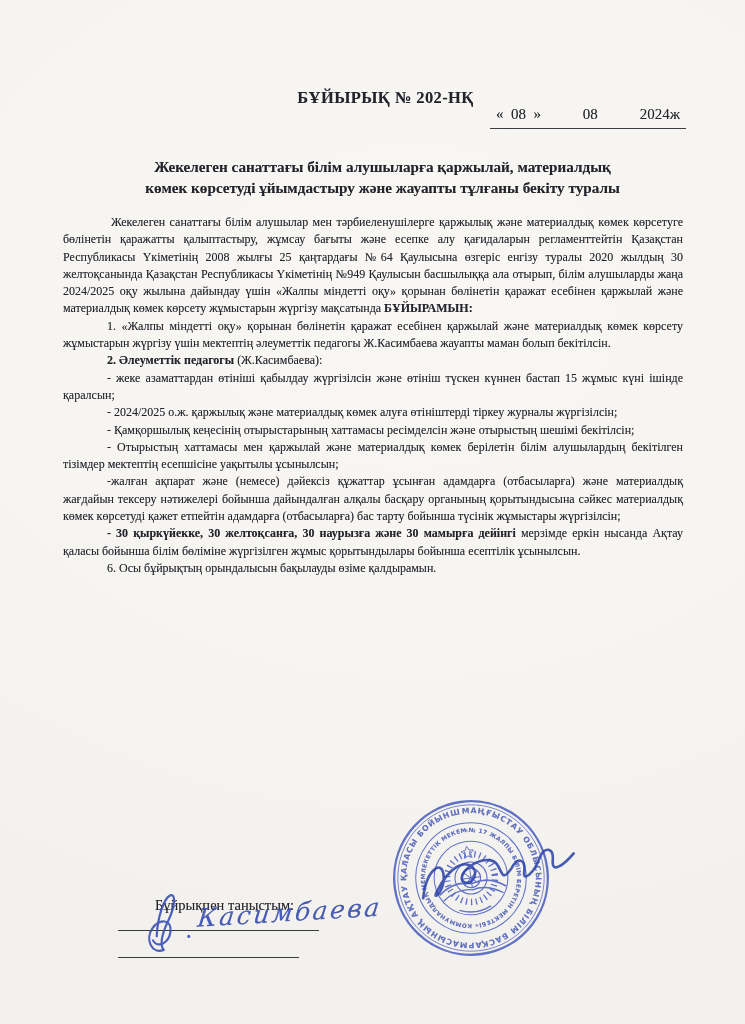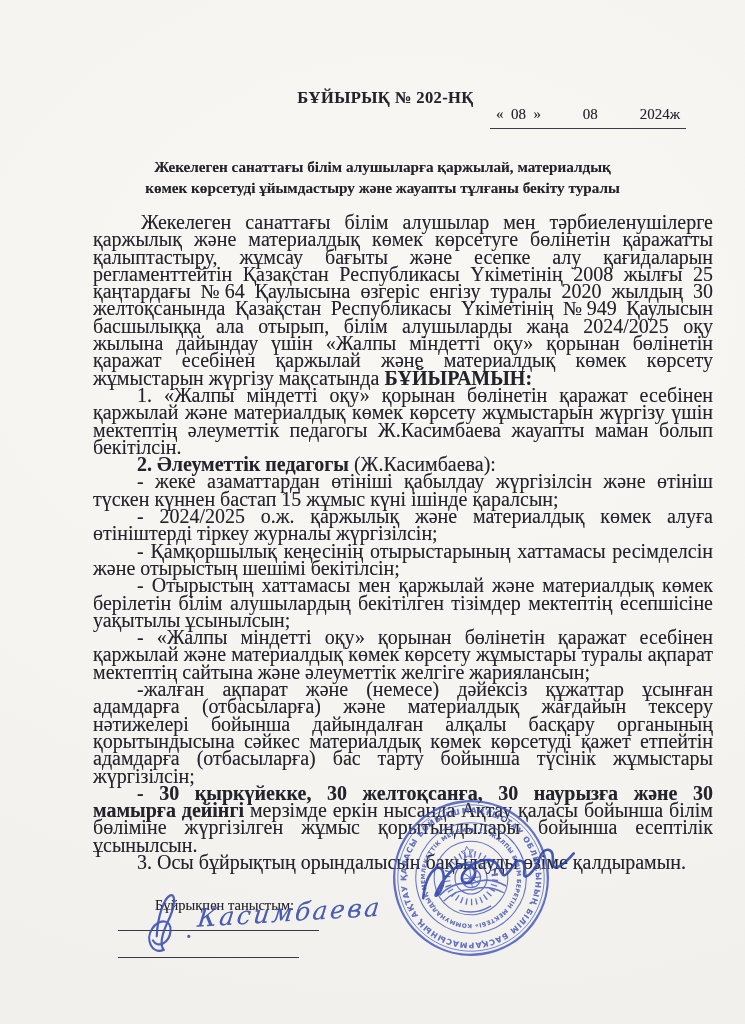--- a/index.html
+++ b/index.html
@@ -54,24 +54,23 @@
     font-weight: bold;
     font-size: 15.2px;
     line-height: 21px;
   }
 
   
   .body-text {
     position: absolute;
     top: 214px; left: 63px;
     width: 620px;
-    font-size: 20px;
+    font-size: 12px;
     line-height: 17.3px;
     text-align: justify;
-    margin-left: 30px;
   }
   .body-text p { margin: 0; text-indent: 44px; }
   .body-text p.intro { text-indent: 48px; }
   .body-text p.gap-before { margin-top: 15px; }
   .b { font-weight: bold; }
 
   
   .director-row {
     position: absolute;
     top: 856px; left: 193px; right: 82px;
@@ -175,28 +174,27 @@
     <p class="intro"><span>Жекелеген санаттағы білім алушылар мен тәрбиеленушілерге қаржылық және материалдық көмек көрсетуге бөлінетін қаражатты қалыптастыру, жұмсау бағыты және есепке алу қағидаларын регламенттейтін Қазақстан Республикасы Үкіметінің 2008 жылғы 25 қаңтардағы №64 Қаулысына өзгеріс енгізу туралы 2020 жылдың 30 желтоқсанында Қазақстан Республикасы Үкіметінің №949 Қаулысын басшылыққа ала отырып, білім алушыларды жаңа 2024/2025 оқу жылына дайындау үшін «Жалпы міндетті оқу» қорынан бөлінетін қаражат есебінен қаржылай және материалдық көмек көрсету жұмыстарын жүргізу мақсатында </span><span class="b">БҰЙЫРАМЫН:</span></p>
 
     <p>1. «Жалпы міндетті оқу» қорынан бөлінетін қаражат есебінен қаржылай және материалдық көмек көрсету жұмыстарын жүргізу үшін мектептің әлеуметтік педагогы Ж.Касимбаева жауапты маман болып бекітілсін.</p>
 
     <p><span class="b">2. Әлеуметтік педагогы</span><span> (Ж.Касимбаева):</span></p>
 
     <p>- жеке азаматтардан өтініші қабылдау жүргізілсін және өтініш түскен күннен бастап 15 жұмыс күні ішінде қаралсын;</p>
     <p>- 2024/2025 о.ж. қаржылық және материалдық көмек алуға өтініштерді тіркеу журналы жүргізілсін;</p>
     <p>- Қамқоршылық кеңесінің отырыстарының хаттамасы ресімделсін және отырыстың шешімі бекітілсін;</p>
     <p>- Отырыстың хаттамасы мен қаржылай және материалдық көмек берілетін білім алушылардың бекітілген тізімдер мектептің есепшісіне уақытылы ұсынылсын;</p>
-    <p>- «Жалпы міндетті оқу» қорынан бөлінетін қаражат есебінен қаржылай және материалдық көмек көрсету жұмыстары туралы ақпарат мектептің сайтына және әлеуметтік желгіге жариялансын;</p>
     <p>-жалған ақпарат және (немесе) дәйексіз құжаттар ұсынған адамдарға (отбасыларға) және материалдық жағдайын тексеру нәтижелері бойынша дайындалған алқалы басқару органының қорытындысына сәйкес материалдық көмек көрсетуді қажет етпейтін адамдарға (отбасыларға) бас тарту бойынша түсінік жұмыстары жүргізілсін;</p>
 
     <p><span class="b">- 30 қыркүйекке, 30 желтоқсанға, 30 наурызға және 30 мамырға дейінгі</span><span> мерзімде еркін нысанда Ақтау қаласы бойынша білім бөліміне жүргізілген жұмыс қорытындылары бойынша есептілік ұсынылсын.</span></p>
 
 
 
-    <p>3. Осы бұйрықтың орындалысын бақылауды өзіме қалдырамын.</p>
+    <p>6. Осы бұйрықтың орындалысын бақылауды өзіме қалдырамын.</p>
   </div>
 
 
   <div class="ack-label">Бұйрықпен таныстым:</div>
   <div class="sig-line-1"></div>
   <div class="sig-line-2"></div>
 
   <div class="ack-signature">
     <svg class="ack-flourish" width="70" height="72" viewBox="0 0 70 72">
       <g fill="none" stroke="#3a50b5" stroke-width="2.2" stroke-linecap="round" opacity="0.9">

